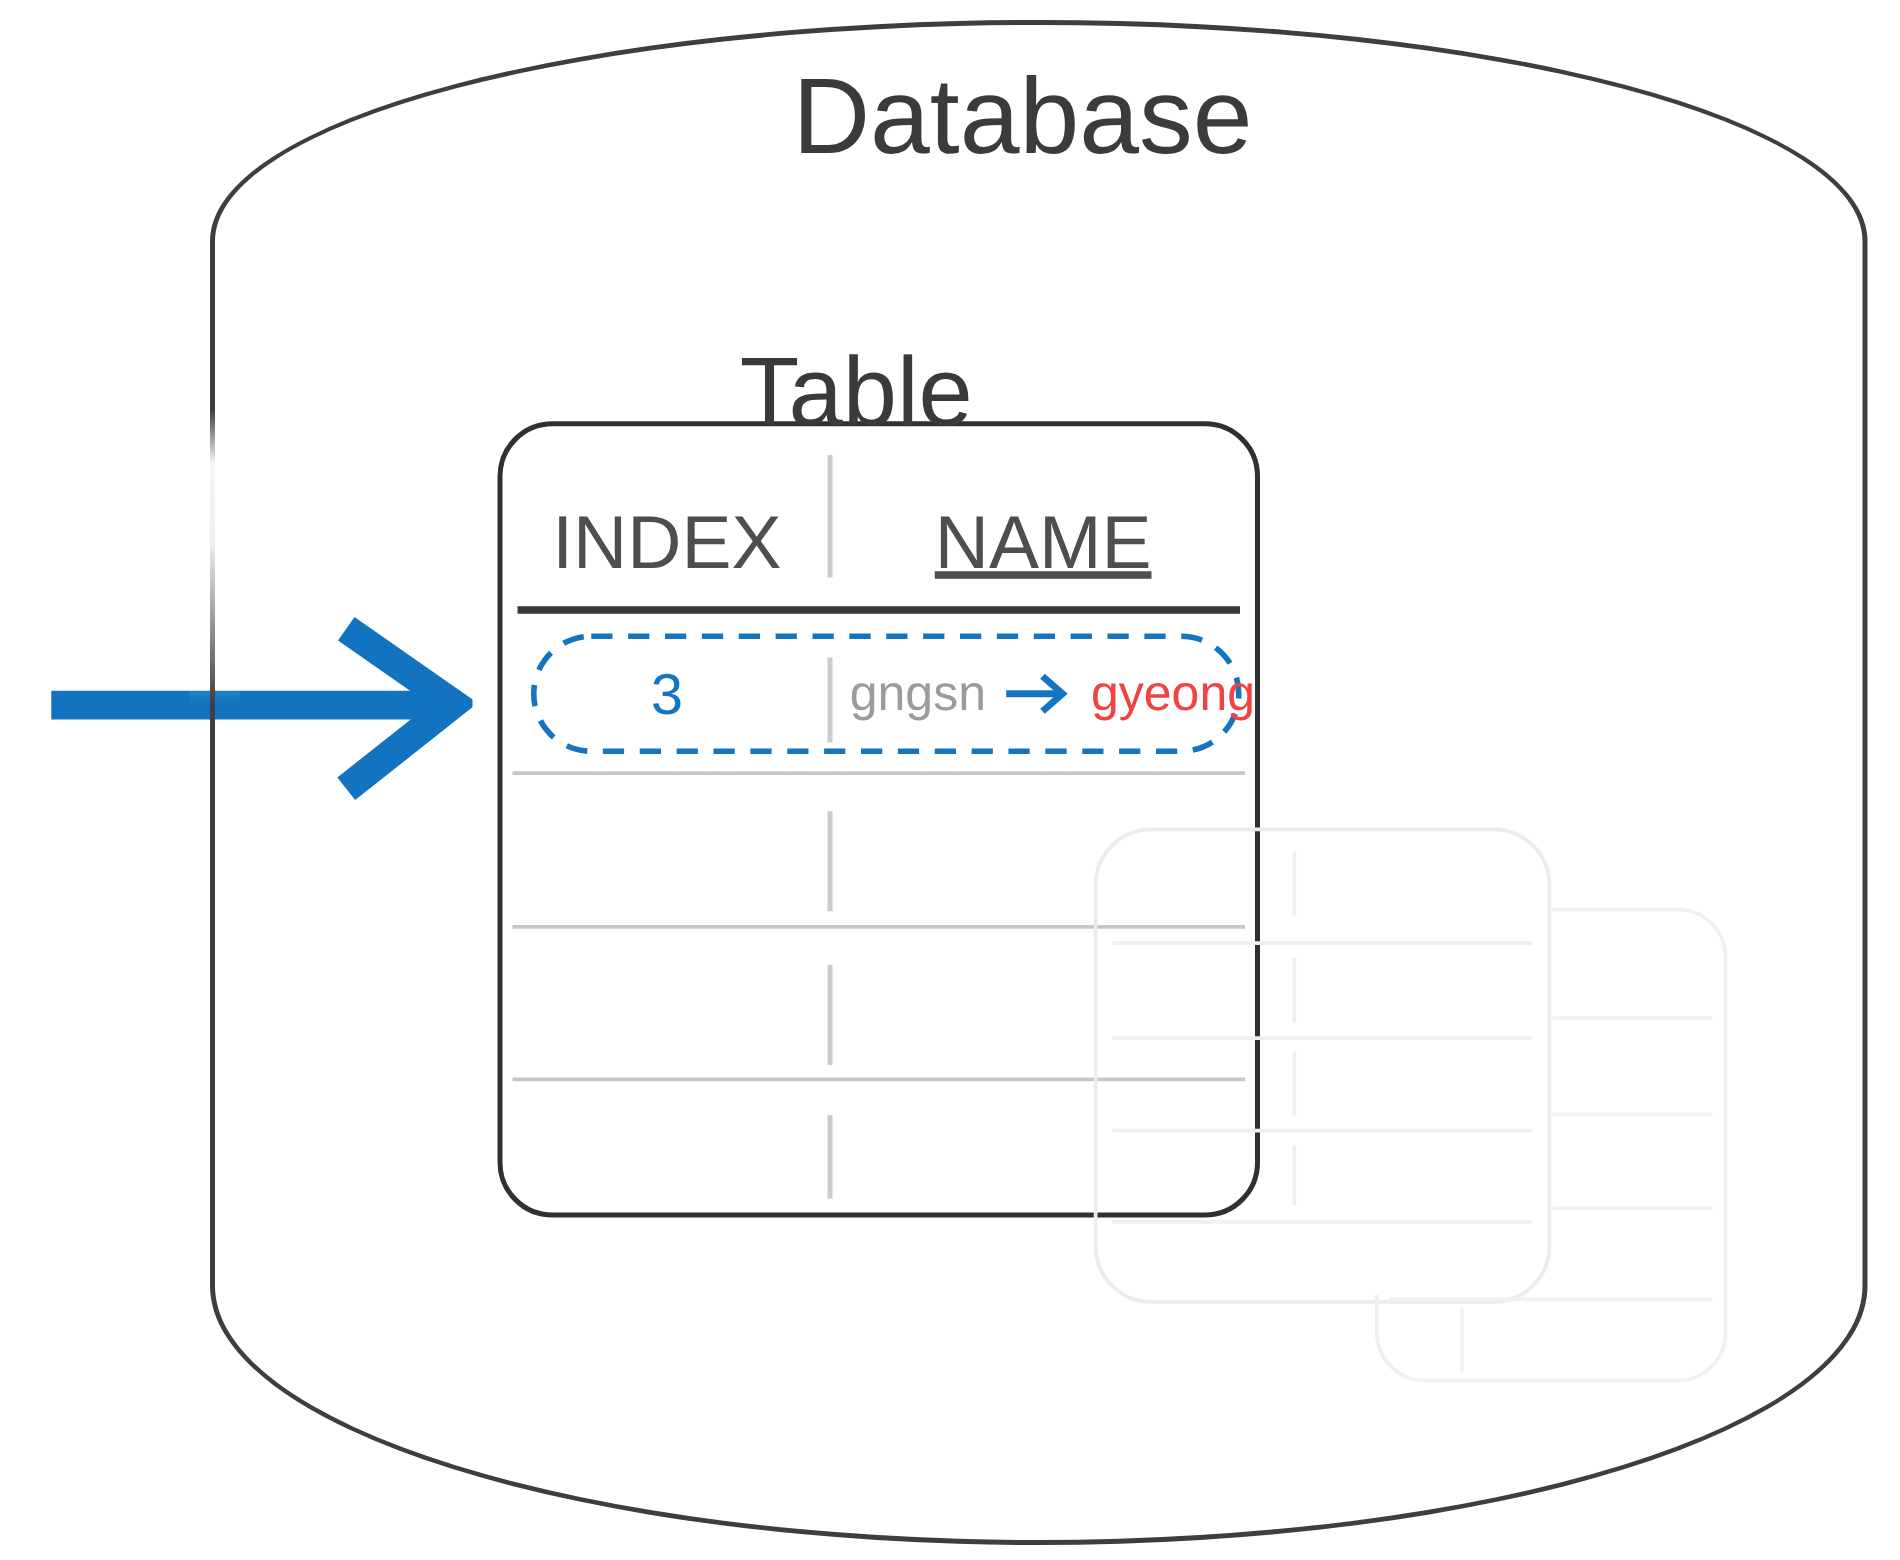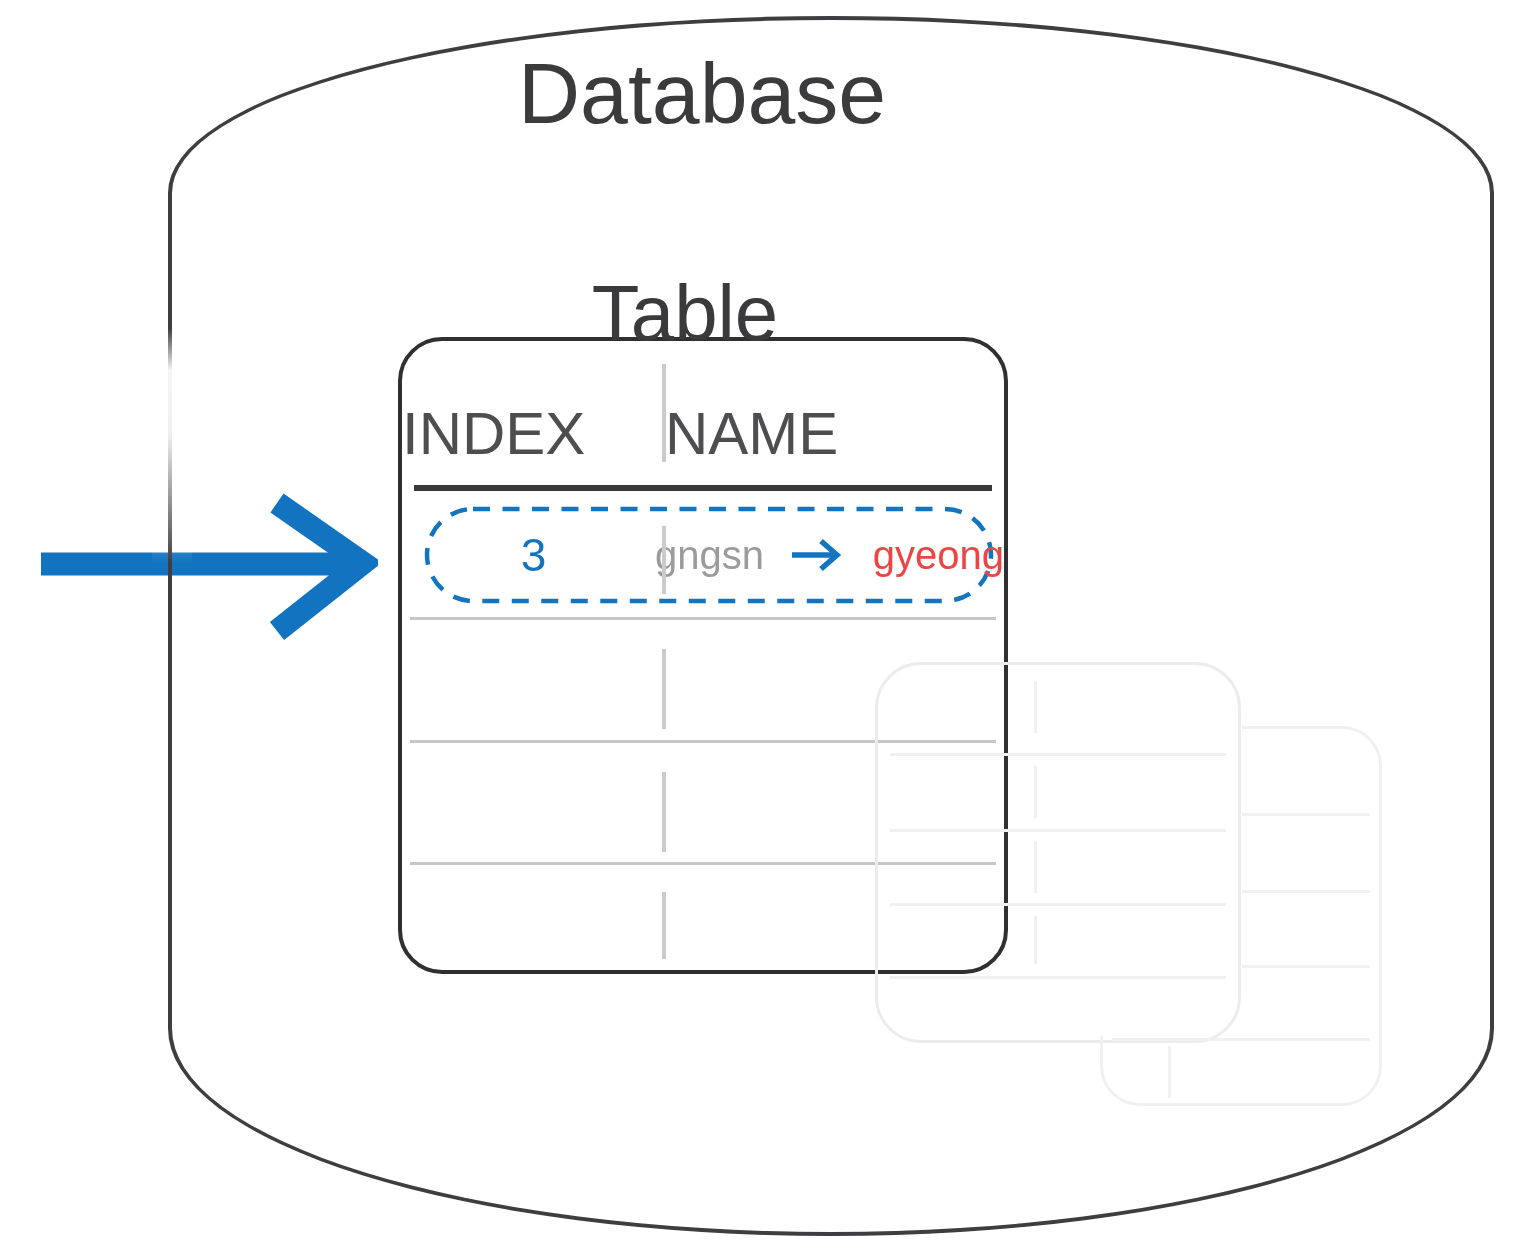--- a/index.html
+++ b/index.html
@@ -22,55 +22,55 @@
   
   .edge-fade{
     left:152px;top:328px;width:40px;height:236px;z-index:7;
     background:linear-gradient(180deg, rgba(255,255,255,0) 0%, rgba(255,255,255,.95) 18%,
                rgba(255,255,255,.92) 45%, rgba(255,255,255,0) 100%);
     pointer-events:none;
   }
 
   .db-title{
     left:518px;top:44px;width:600px;z-index:4;
-    font-size:86px;color:#3b3b3d;text-align:left;font-weight:400;
+    font-size:86px;color:#3b3b3d;text-align:center;font-weight:400;
     letter-spacing:0px;
   }
   .tbl-title{
     left:535px;top:224px;width:300px;z-index:4;
     font-size:78px;color:#3a3a3c;text-align:center;font-weight:400;margin-top:44px;
   }
 
   
   .table-card{
     left:398px;top:337px;width:610px;height:637px;z-index:2;
     background:#ffffff;border:4px solid #303032;border-radius:44px;
     box-sizing:border-box;
   }
   .hdr{
     position:absolute;top:63px;height:60px;line-height:60px;
-    font-size:60px;color:#4e4e50;font-weight:400;
+    font-size:60px;color:#4e4e50;text-align:center;font-weight:400;
   }
   .hdr-index{left:0;width:263px;}
-  .hdr-name{left:263px;width:339px;}
+  .hdr-name{left:263px;width:339px;text-decoration:underline;}
   .vdiv{position:absolute;width:3.5px;background:#cbcbcb;left:260px;}
   .hdr-underline{
     position:absolute;left:12px;top:144px;width:578px;height:5.5px;background:#39393b;
   }
   .rowline{position:absolute;left:8px;width:586px;height:3px;background:#c7c7c7;}
 
   .dashed-box{position:absolute;left:20px;top:163px;width:574px;height:102px;}
 
   .cell-index{
     position:absolute;left:0;top:183px;width:263px;height:62px;line-height:62px;
     text-align:center;font-size:46px;color:#1375c0;font-weight:400;
   }
   .cell-name{
     position:absolute;left:253px;top:183px;width:349px;height:62px;
-    display:flex;align-items:center;justify-content:space-between;gap:13px;
+    display:flex;align-items:center;justify-content:flex-end;gap:13px;
   }
   .old-name{font-size:40px;color:#9b9b9b;}
   .new-name{font-size:40px;color:#ef4444;}
 
   
   .ghost1{
     left:875px;top:662px;width:366px;height:381px;z-index:3;
     border:3px solid #ececec;border-radius:46px;box-sizing:border-box;
     background:transparent;pointer-events:none;
   }

